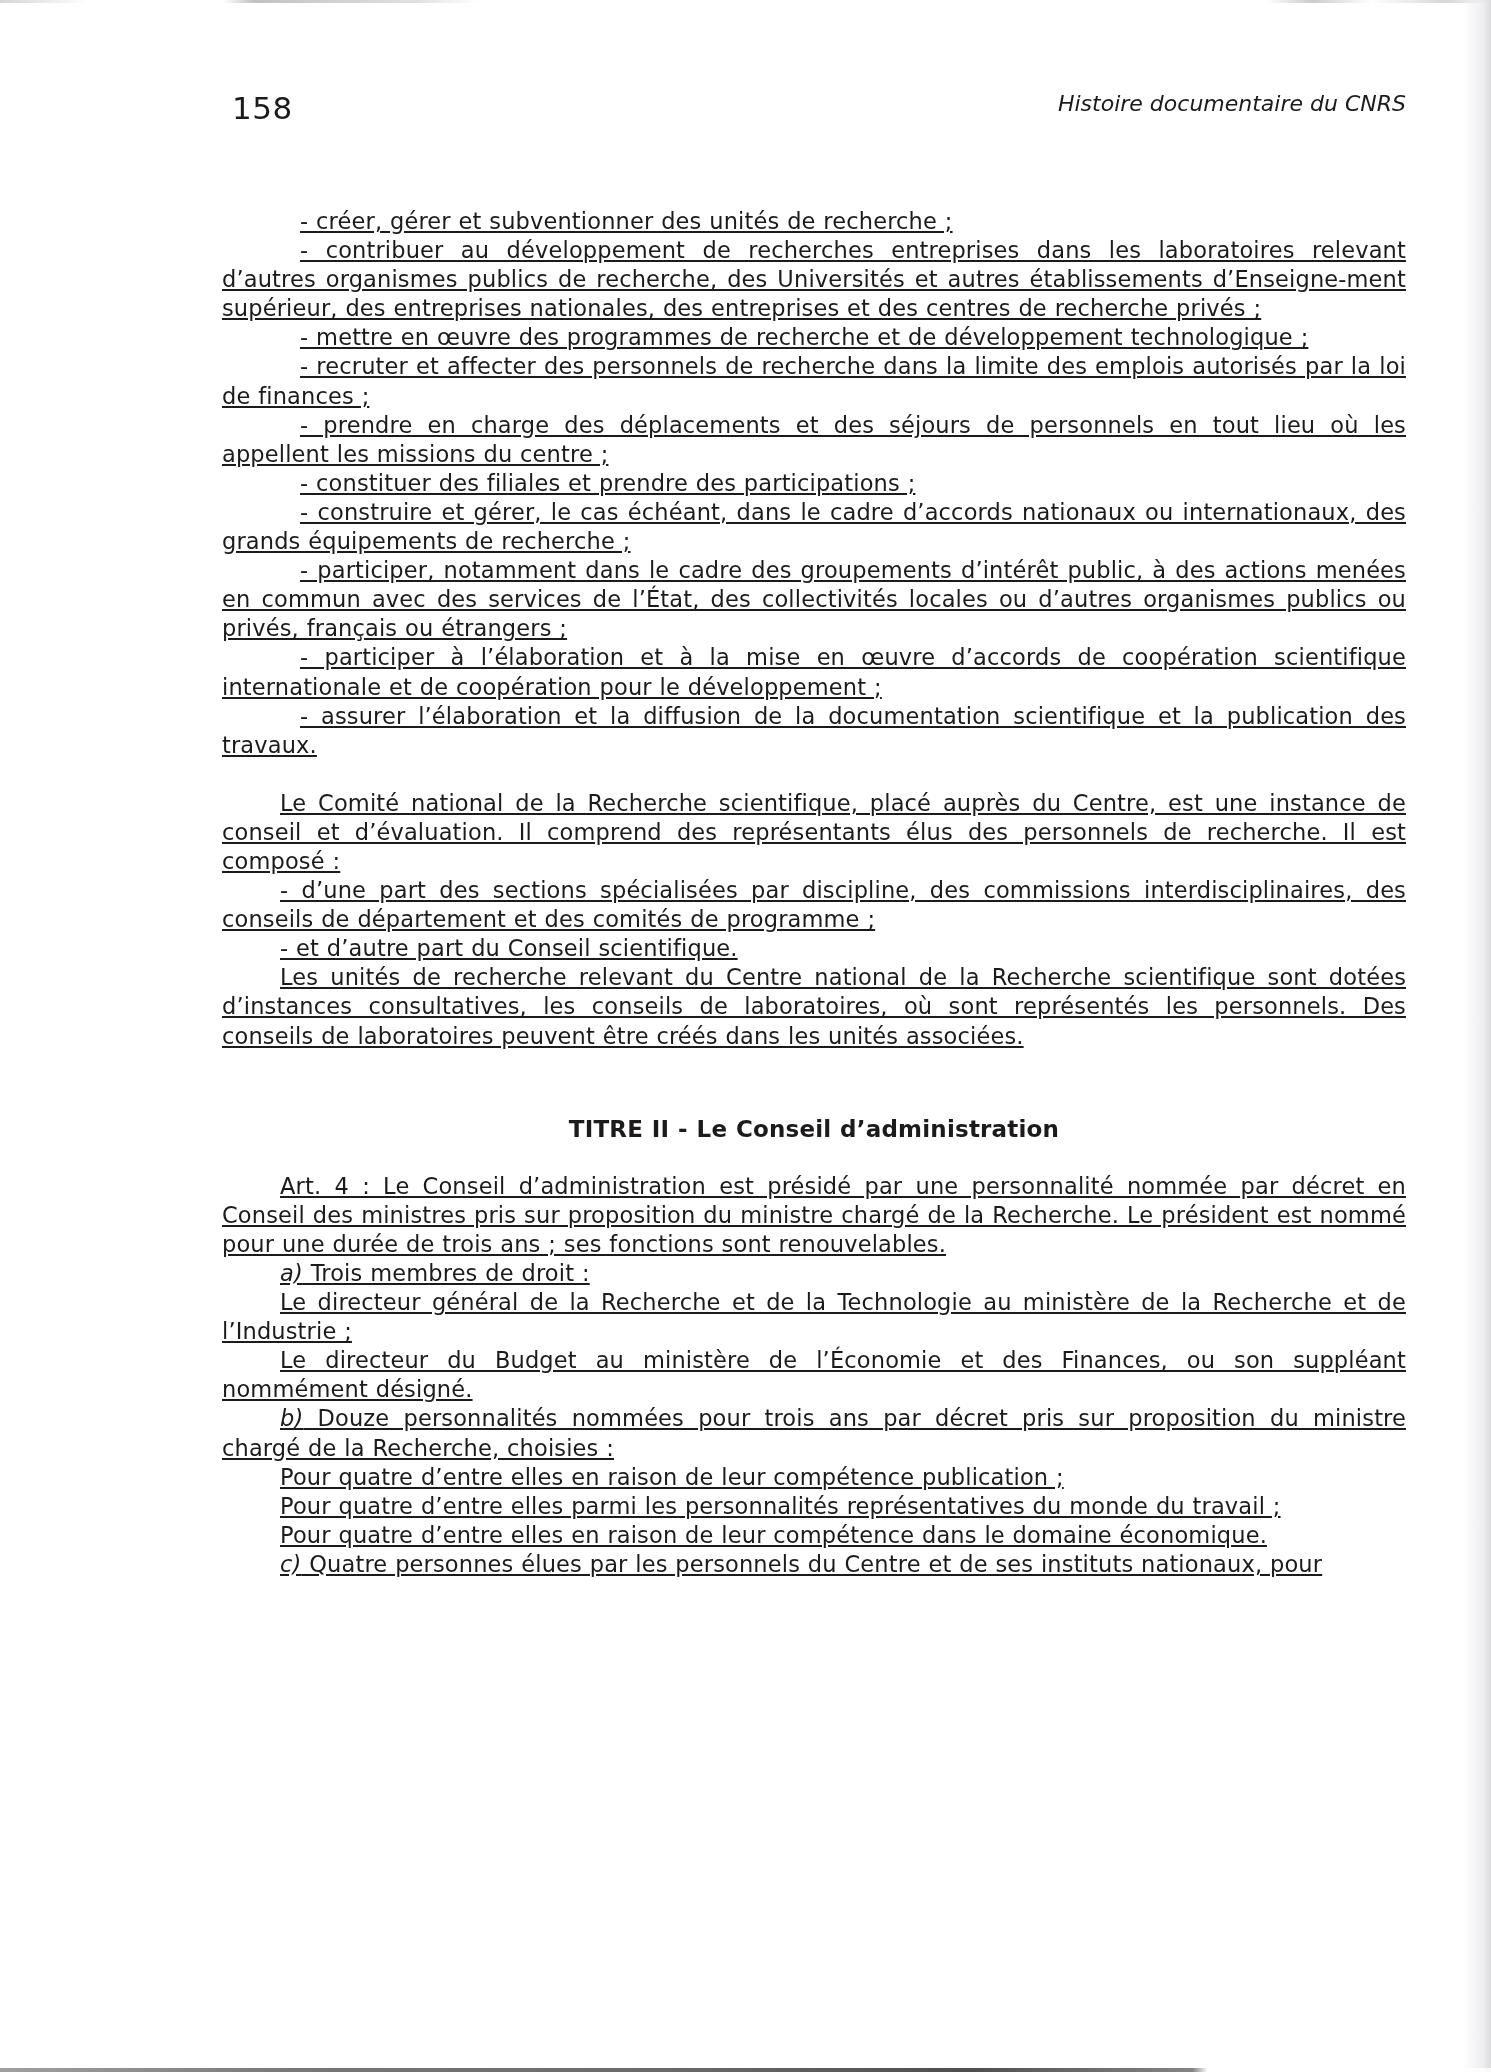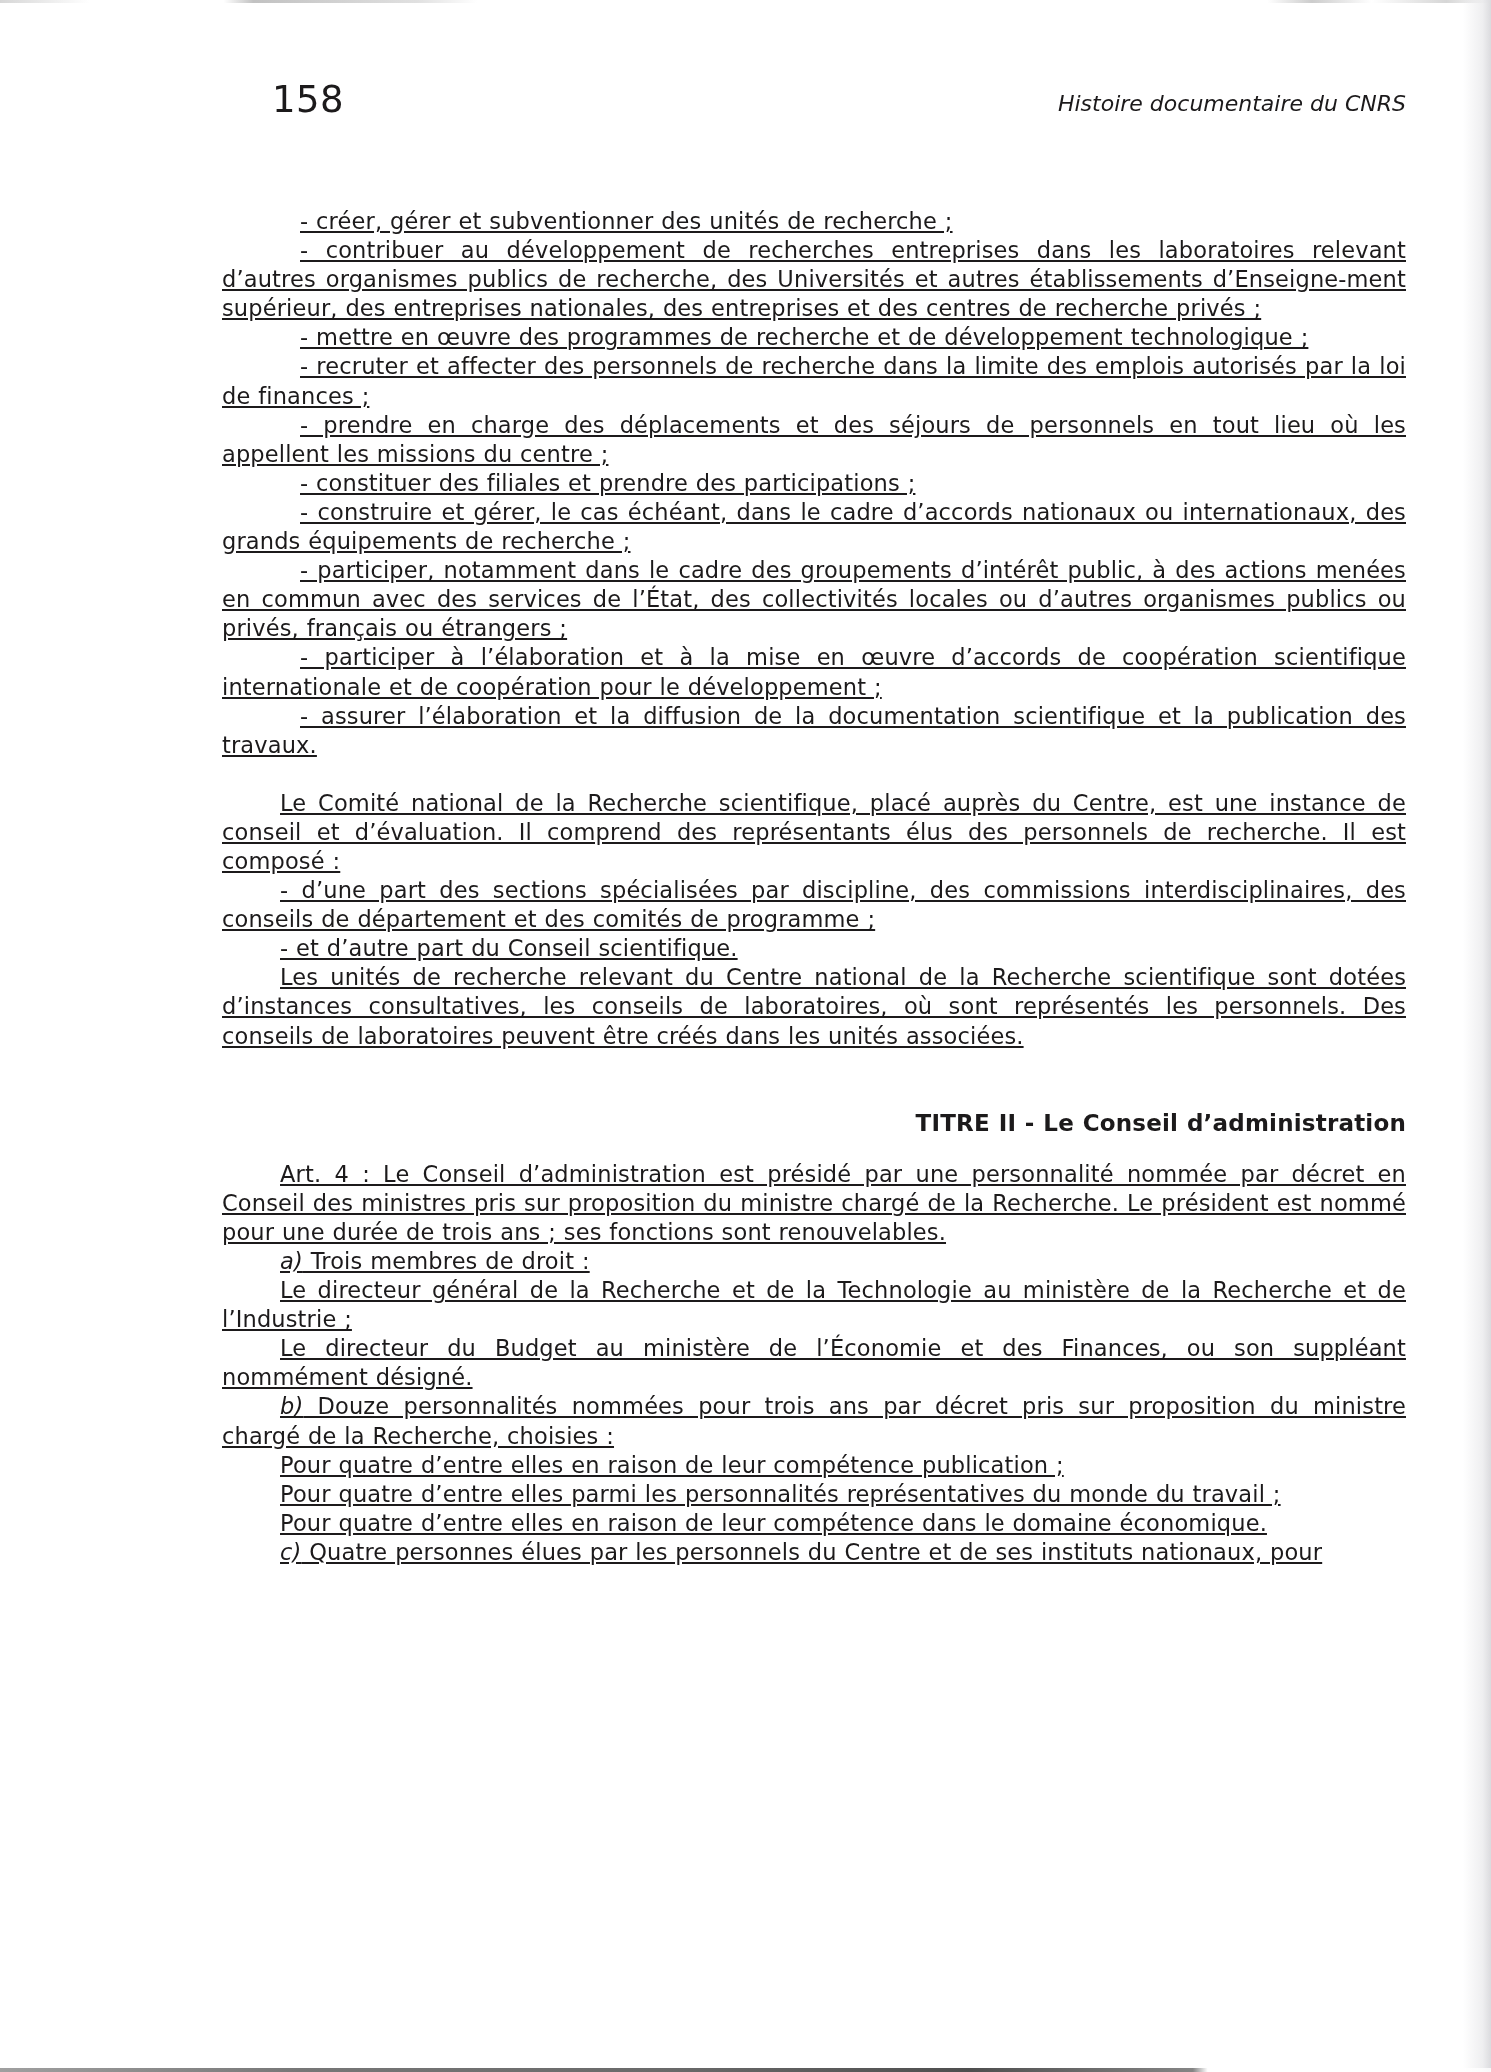--- a/index.html
+++ b/index.html
@@ -32,24 +32,23 @@
     .page-header {
       position: absolute;
       left: 232px;
       top: 74px;
       width: 1174px;
       height: 40px;
     }
     .page-number {
       position: absolute;
       left: 0;
-      top: 4px;
-      font-size: 37px;
+      top: 16px;
+      font-size: 31px;
       letter-spacing: 0.5px;
-      margin-left: 40px;
     }
     .running-title {
       position: absolute;
       right: 0;
       top: 17px;
       font-size: 22px;
       font-style: italic;
     }
     .body-text {
       position: absolute;
@@ -75,24 +74,24 @@
     .indent-line {
       padding-left: 58px;
     }
     .spacer {
       height: 29px;
     }
     .spacer-lg {
       height: 58px;
     }
     .section-heading {
-      text-align: right;
+      text-align: center;
       font-weight: bold;
       font-size: 23px;
-      margin: 0;
+      margin: 6px;
       letter-spacing: 0.2px;
     }
     .after-heading {
       height: 22px;
     }
     .it {
       font-style: italic;
     }
   </style>
 </head>

